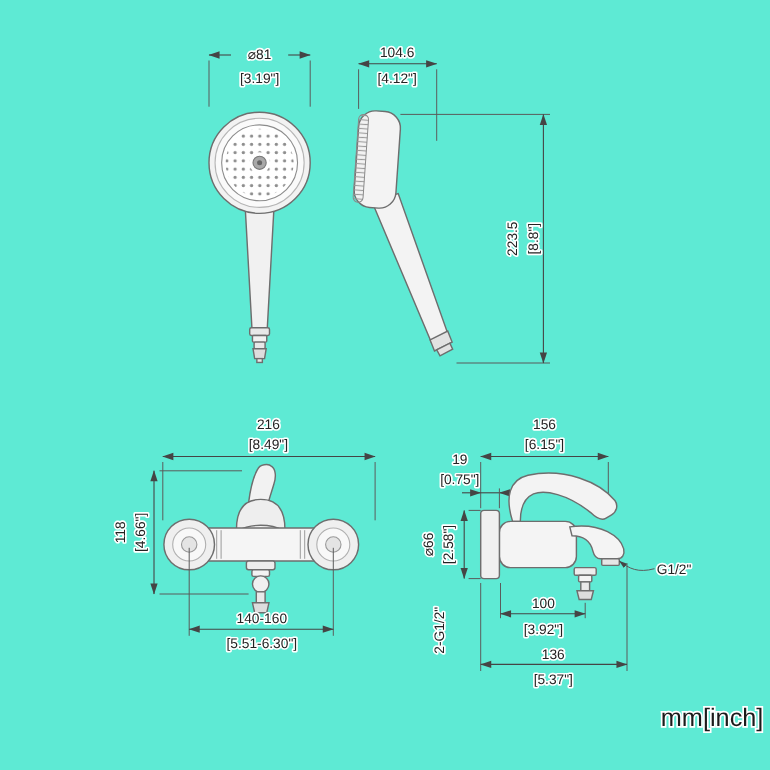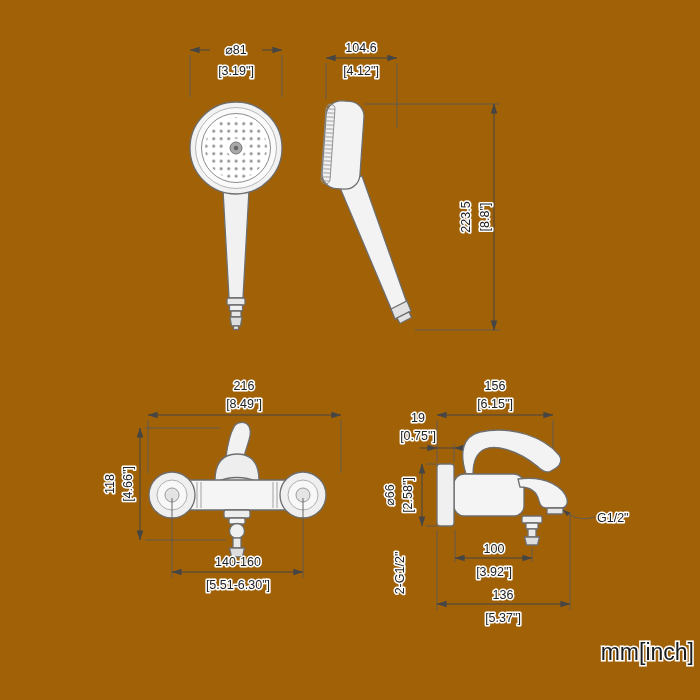--- a/index.html
+++ b/index.html
@@ -1,16 +1,16 @@
 <!DOCTYPE html>
 <html><head>
 <meta charset="utf-8">
 <style>
   html,body{margin:0;padding:0;background:#fff;}
-  .canvas{position:relative;width:700px;height:700px;background:#a16207;overflow:hidden;
+  .canvas{position:relative;width:700px;height:700px;background:#5eead4;overflow:hidden;
           font-family:"Liberation Sans",sans-serif;}
   svg{display:block;}
   .dim-text{font-family:"Liberation Sans",sans-serif;font-size:12.5px;fill:#222;
             text-anchor:middle;paint-order:stroke;stroke:#ffffff;stroke-width:3px;
             stroke-linejoin:round;}
   .anchor-start{text-anchor:start;}
   .units-text{font-family:"Liberation Sans",sans-serif;font-size:23px;fill:#1b1b1b;
               font-weight:500;text-anchor:end;paint-order:stroke;stroke:#fff;stroke-width:3px;}
   .dim{stroke:#454545;stroke-width:1;fill:none;}
   .ext{stroke:#5a5a5a;stroke-width:0.9;fill:none;}

